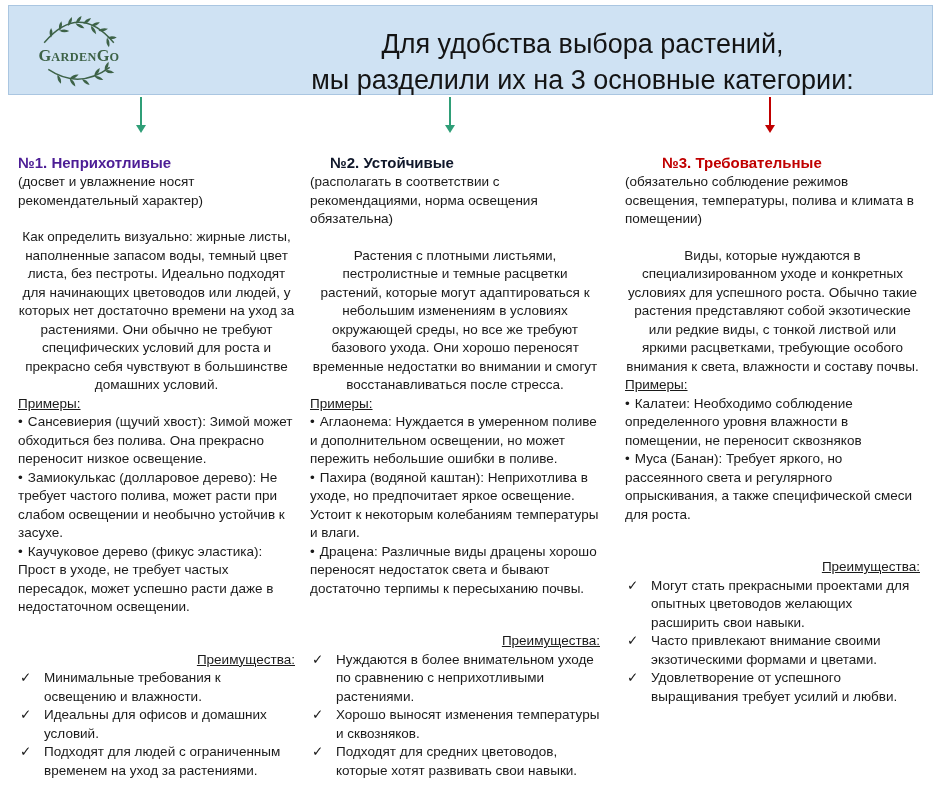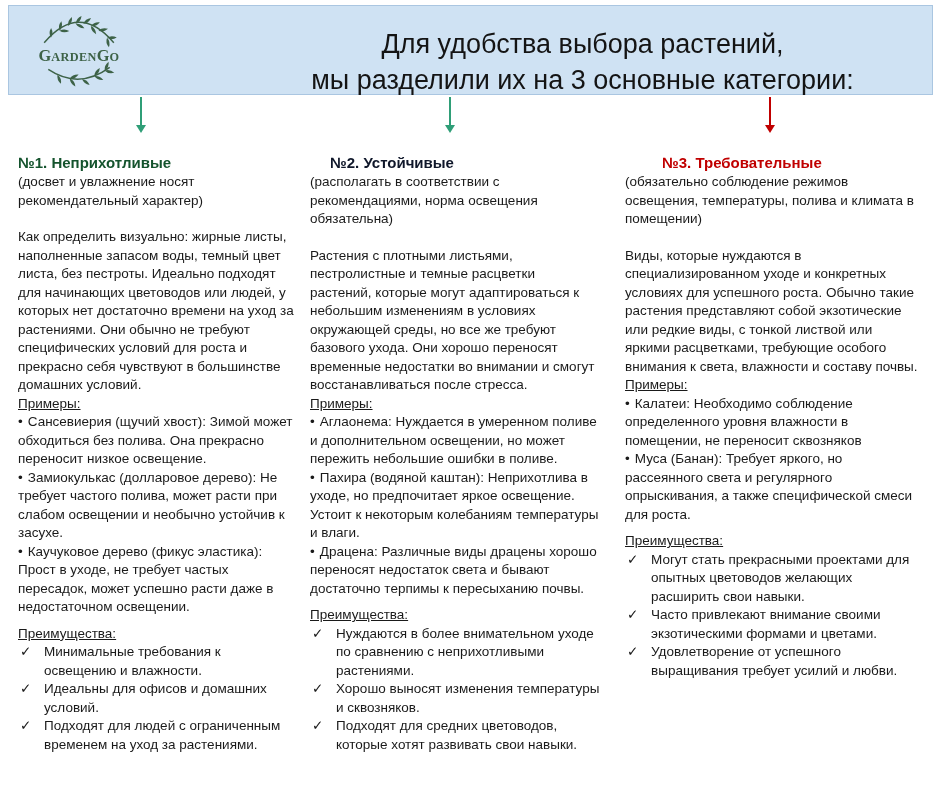--- a/index.html
+++ b/index.html
@@ -25,26 +25,26 @@
                   border-left:5px solid transparent; border-right:5px solid transparent;
                   border-top:8px solid var(--c); }
 
   
   .columns { position:absolute; left:18px; top:153px; width:902px; display:flex;
              color:#1a1a1a; font-size:13.5px; line-height:18.5px; }
   .col1 { width:277px; margin-right:15px; }
   .col2 { width:290px; margin-right:25px; }
   .col3 { width:295px; }
   .cat-title { font-size:15px; line-height:20px; font-weight:bold; }
-  .c-green { color:#14532d; }
+  .c-green { color:#4c1d95; }
   .c-blue  { color:#0f172a;margin-left:20px; }
   .c-red   { color:#c00000;margin-left:37px; }
-  .desc { margin-top:18px; }
+  .desc { margin-top:18px;text-align:center; }
   .label { text-decoration:underline; }
-  .adv-label { margin-top:8px; }
+  .adv-label { margin-top:34px;text-align:right; }
   .example { }
   .bullet { margin-right:5px; }
   .adv-item { position:relative; padding-left:26px; }
   .check { position:absolute; left:2px; top:0; }
 </style>
 </head>
 <body>
 
 <div class="page">
 

